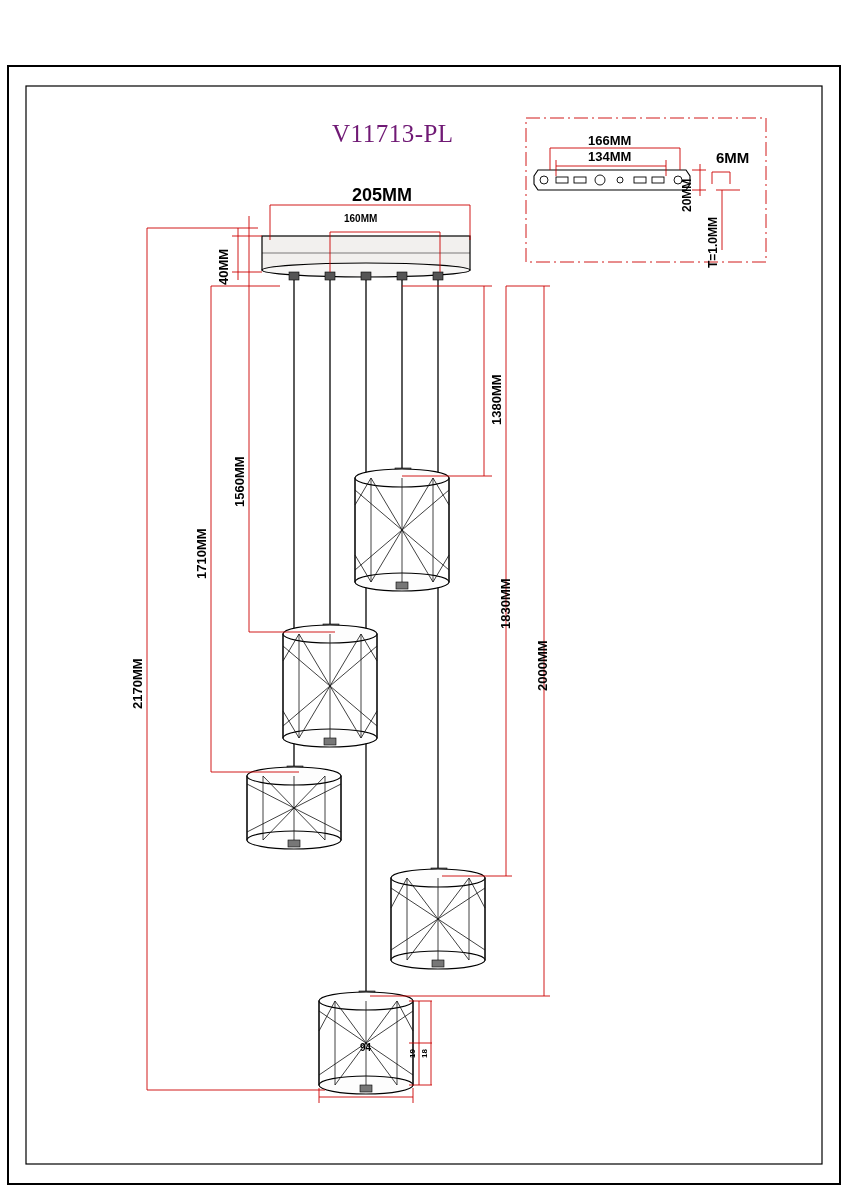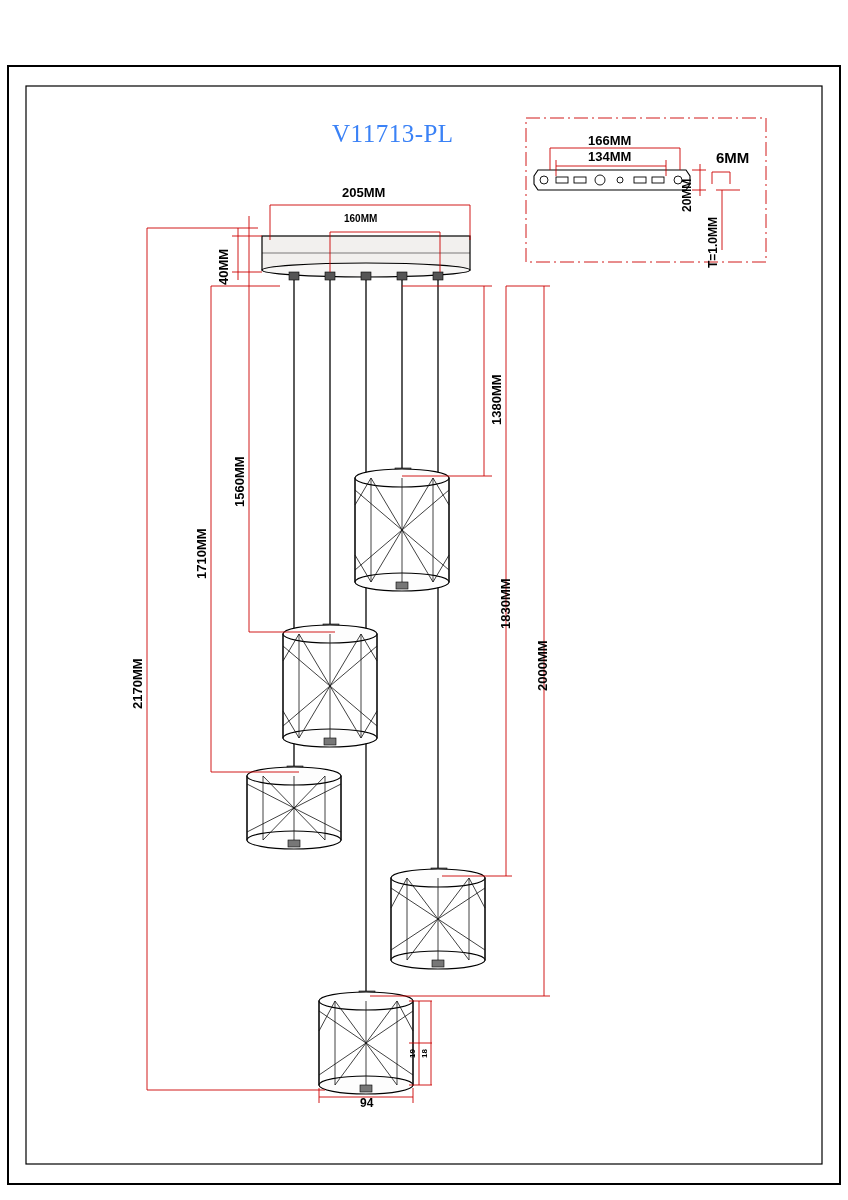--- a/index.html
+++ b/index.html
@@ -29,21 +29,21 @@
     line-height: 1;
   }
   .label.vert {
     transform-origin: left bottom;
     transform: rotate(-90deg);
   }
   .title {
     position: absolute;
     font-family: "Liberation Serif", serif;
     font-size: 25px;
-    color: #3b82f6;
+    color: #701a75;
     white-space: nowrap;
     letter-spacing: 0.5px;
   }
 </style>
 </head>
 <body>
 
 <svg id="sheet" viewBox="0 0 848 1200" xmlns="http://www.w3.org/2000/svg">
 
   <rect x="8" y="66" width="832" height="1118" fill="none" stroke="#000" stroke-width="2"></rect>
@@ -266,21 +266,21 @@
       <line x1="712" y1="172" x2="712" y2="184"></line>
       <line x1="730" y1="172" x2="730" y2="184"></line>
       <line x1="716" y1="190" x2="740" y2="190"></line>
       <line x1="722" y1="190" x2="722" y2="250"></line>
     </g>
   </g>
 </svg>
 
 <div class="title" style="left:332px; top:120px;">V11713-PL</div>
 
-<div class="label" style="left:342px; top:186px; font-size:13px;">205MM</div>
+<div class="label" style="left:352px; top:186px; font-size:18px;">205MM</div>
 
 <div class="label" style="left:344px; top:214px; font-size:10px;">160MM</div>
 
 <div class="label vert" style="left:230px; top:272px; font-size:13px;">40MM</div>
 
 <div class="label vert" style="left:503px; top:412px; font-size:13px;">1380MM</div>
 
 <div class="label vert" style="left:246px; top:494px; font-size:13px;">1560MM</div>
 
 <div class="label vert" style="left:208px; top:566px; font-size:13px;">1710MM</div>
@@ -288,21 +288,21 @@
 <div class="label vert" style="left:512px; top:616px; font-size:13px;">1830MM</div>
 
 <div class="label vert" style="left:549px; top:678px; font-size:13px;">2000MM</div>
 
 <div class="label vert" style="left:144px; top:696px; font-size:13px;">2170MM</div>
 
 <div class="label vert" style="left:417px; top:1050px; font-size:8px;">19</div>
 
 <div class="label vert" style="left:429px; top:1050px; font-size:8px;">18</div>
 
-<div class="label" style="left:360px; top:1097px; font-size:12px;">94</div>
+<div class="label" style="left:360px; top:1043px; font-size:10px;">94</div>
 
 <div class="label" style="left:588px; top:134px; font-size:13px;">166MM</div>
 
 <div class="label" style="left:588px; top:150px; font-size:13px;">134MM</div>
 
 <div class="label vert" style="left:693px; top:200px; font-size:12px;">20MM</div>
 
 <div class="label" style="left:716px; top:150px; font-size:15px;">6MM</div>
 
 <div class="label vert" style="left:719px; top:256px; font-size:12px;">T=1.0MM</div>

